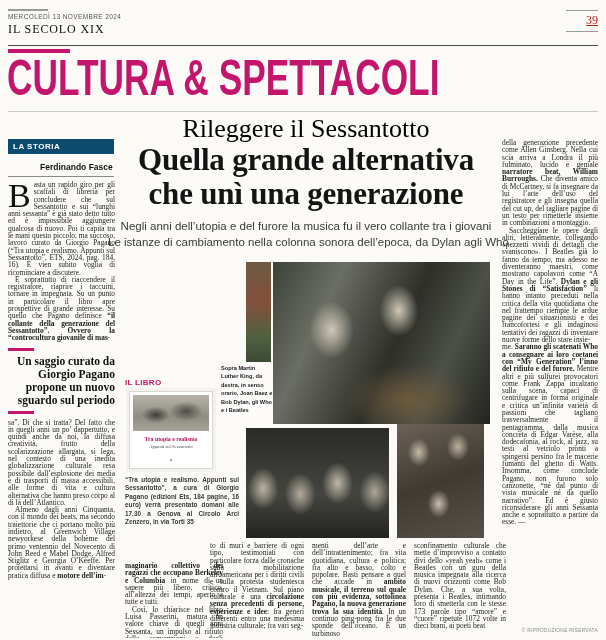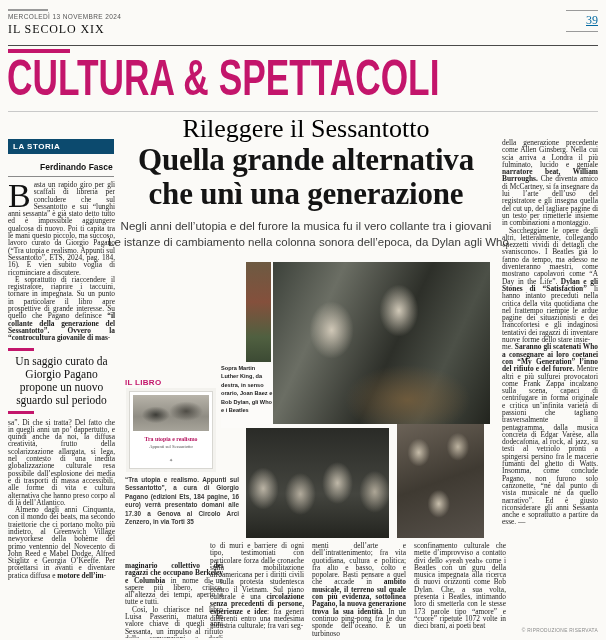--- a/index.html
+++ b/index.html
@@ -6,21 +6,21 @@
   .page{position:relative;width:606px;height:640px;background:#fbfaf7;overflow:hidden;
         font-family:"Liberation Serif",serif;color:#1c1c1c;}
   .abs{position:absolute;}
   .rule{position:absolute;height:1px;background:#4a4a4a;}
   .sans{font-family:"Liberation Sans",sans-serif;}
   
   .mast-rule{position:absolute;left:8px;top:9px;width:40px;height:2px;background:#9a9a9a;}
   .mast-date{position:absolute;left:8px;top:13px;font-size:6.5px;color:#555;letter-spacing:.4px;}
   .mast-paper{position:absolute;left:8px;top:22px;font-size:12px;font-weight:normal;color:#0d0d0d;letter-spacing:.9px;}
   .pn-rule{position:absolute;left:566px;width:32px;height:1px;background:#9a9a9a;}
-  .page-num{position:absolute;left:566px;top:13px;width:32px;text-align:right;font-size:12px;color:#0369a1;text-decoration:underline;}
+  .page-num{position:absolute;left:566px;top:13px;width:32px;text-align:right;font-size:12px;color:#b91c1c;text-decoration:underline;}
   
   .section-bar{position:absolute;left:8px;top:49px;width:62px;height:4px;background:#c3156b;}
   .section-title{position:absolute;left:7px;top:50px;margin:0;font-size:49px;line-height:54px;font-weight:bold;
                  color:#c3156b;white-space:nowrap;transform:scale(.72,1.02);transform-origin:left top;}
   
   .head-block{position:absolute;left:108px;top:114px;width:396px;text-align:center;}
   .kicker{font-size:26px;line-height:29px;color:#000000;}
   .headline{font-size:31px;line-height:34px;font-weight:bold;color:#141414;letter-spacing:-.2px;}
   .deck{margin-top:7px;font-size:11.5px;line-height:16px;color:#3a3a3a;white-space:nowrap;}
   
@@ -28,21 +28,21 @@
   .storia-label{font-size:8px;font-weight:bold;color:#fff;letter-spacing:.5px;line-height:15px;padding-left:5px;display:block;}
   .author{position:absolute;left:8px;top:162px;font-size:8.5px;font-weight:bold;color:#111;margin-left:32px;}
   .author-rule{position:absolute;left:8px;top:176px;width:106px;height:1px;background:#8a8a8a;}
   .bodycol{font-size:7.4px;line-height:7.3px;text-align:justify;color:#1c1c1c;overflow:hidden;}
   .bodycol p{margin:0;}
   .bodycol p.ind{text-indent:7px;}
   .dropcap{float:left;font-size:34px;line-height:27px;padding:1px 3px 0 0;color:#111;}
   .b{font-weight:bold;}
   .pq{margin:6px 0 5px 0;}
   .pq-rule{width:26px;height:3px;background:#c3156b;margin:4px 0;}
-  .pq-text{font-size:11.5px;line-height:13px;font-weight:normal;color:#101010;text-align:center;}
+  .pq-text{font-size:11.5px;line-height:13px;font-weight:bold;color:#101010;text-align:right;}
   .pq-text.small{font-size:10px;line-height:12px;}
   
   .photo{position:absolute;}
   .ph-baez{background:
      radial-gradient(ellipse 34px 44px at 27% 42%,rgba(214,205,188,.95) 0%,rgba(214,205,188,0) 65%),
      radial-gradient(ellipse 30px 40px at 58% 30%,rgba(225,216,198,.9) 0%,rgba(225,216,198,0) 65%),
      radial-gradient(ellipse 90px 50px at 62% 85%,rgba(120,95,60,.8) 0%,rgba(120,95,60,0) 70%),
      linear-gradient(115deg,#3c413a 0%,#6b6e64 25%,#2d2f29 55%,#4c5047 75%,#22241e 100%);}
   .ph-beatles{background:
      radial-gradient(ellipse 22px 30px at 12% 55%,rgba(200,192,176,.9) 0%,rgba(200,192,176,0) 70%),

